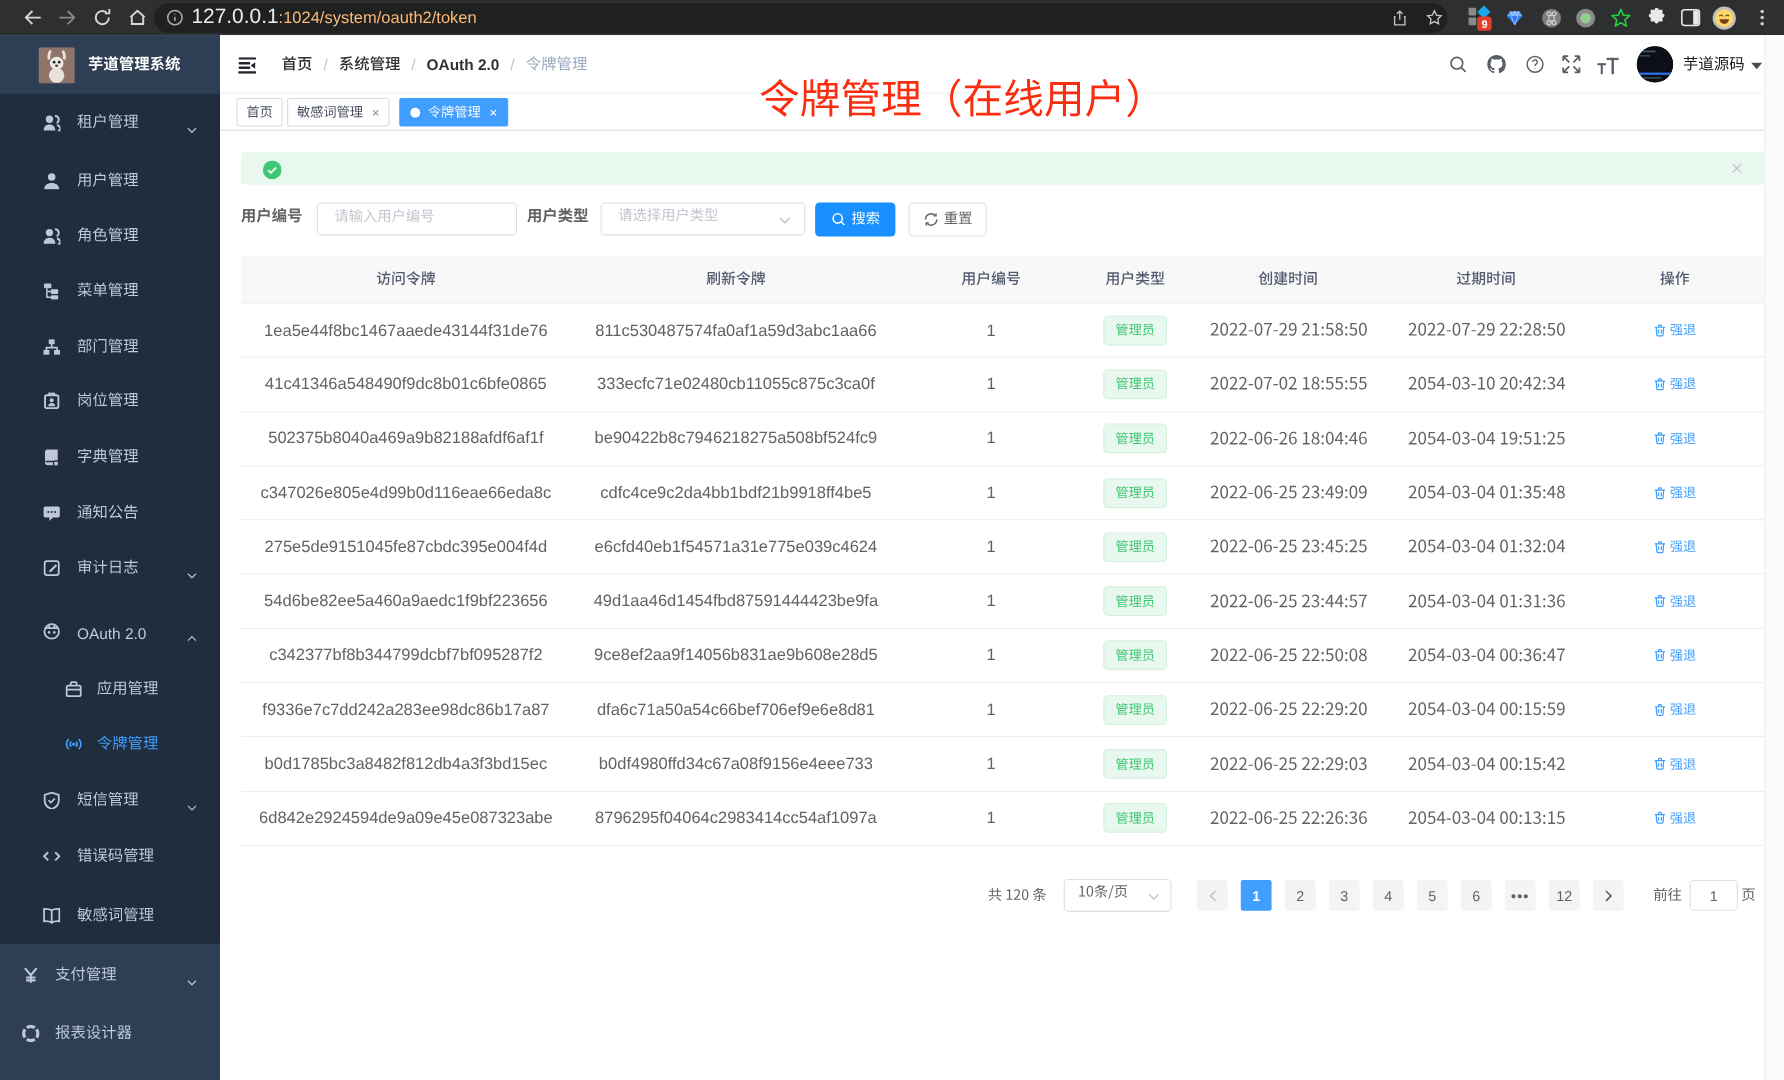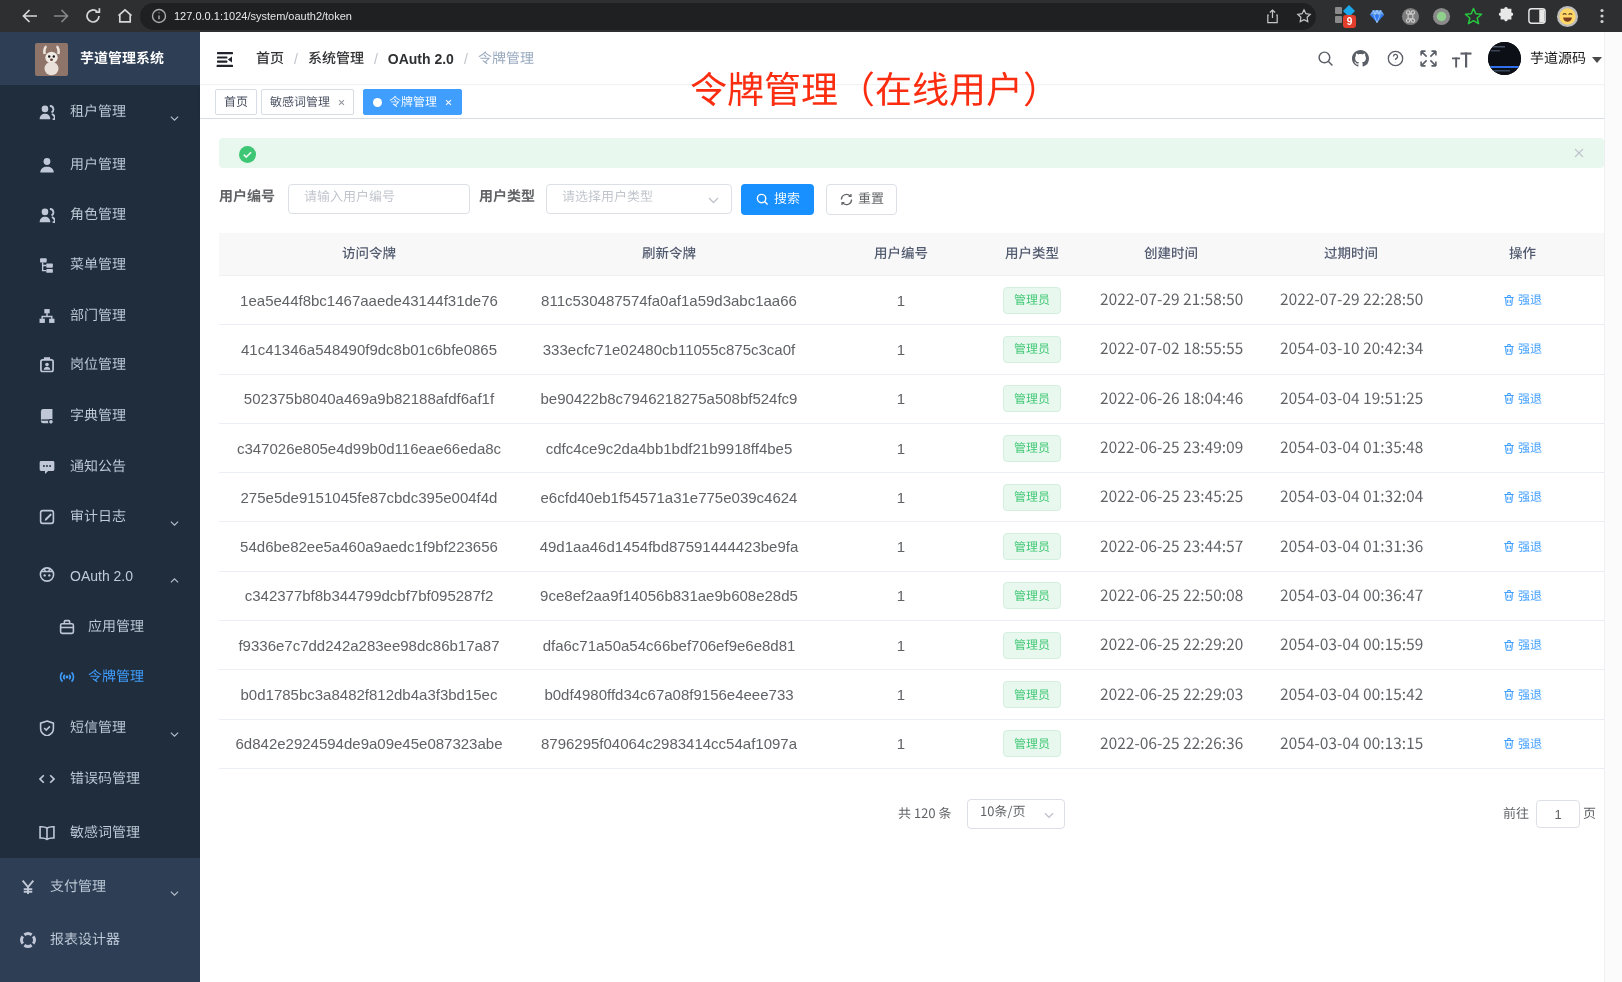--- a/index.html
+++ b/index.html
@@ -67,22 +67,22 @@
         </svg>
       </div>
       <div id="pill"></div>
       <div class="cicon" style="left:150px;width:18px">
         <svg width="16" height="16" viewBox="0 0 16 16" fill="none" stroke="#a9abad" stroke-width="1.4">
           <circle cx="8" cy="8" r="6.5"></circle>
           <path d="M8 7.4v3.8M8 4.6v.6"></path>
         </svg>
       </div>
       <div class="cicon" style="left:174px;width:700px;justify-content:flex-start">
-        <span style="font-size:11px;color:#ececec">127.0.0.1</span>
-        <span style="font-size:11px;color:#e5e5e5">:1024/system/oauth2/token</span>
+        <span style="font-size:19px;color:#ececec">127.0.0.1</span>
+        <span style="font-size:15px;color:#fdba74">:1024/system/oauth2/token</span>
       </div>
       <div class="cicon" style="left:1262px;width:20px">
         <svg width="15" height="15" viewBox="0 0 16 16" fill="none" stroke="#c6c6c6" stroke-width="1.3">
           <path d="M8 1.5v8M5.2 3.8L8 1.2l2.8 2.6"></path>
           <path d="M4 6.5H3v8h10v-8h-1"></path>
         </svg>
       </div>
       <div class="cicon" style="left:1294px;width:20px">
         <svg width="16" height="16" viewBox="0 0 16 16" fill="none" stroke="#c6c6c6" stroke-width="1.2">
           <path d="M8 1.8l1.9 3.9 4.3.6-3.1 3 .7 4.3L8 11.6l-3.8 2 .7-4.3-3.1-3 4.3-.6z"></path>
@@ -1545,20 +1545,29 @@
                   <use href="#gr0030" x="555"></use>
                   <use href="#gr6761" x="1110"></use>
                   <use href="#gr002f" x="2110"></use>
                   <use href="#gr9875" x="2502"></use>
                 </g>
               </svg></span>
             <svg style="position:absolute;right:10px;top:12px" width="10" height="7" viewBox="0 0 11 7" fill="none">
               <path d="M1 1l4.5 4.5L10 1" stroke="#c0c4cc" stroke-width="1.4"></path>
             </svg>
           </div>
+          <div style="position:absolute;left:863px;top:1px;white-space:nowrap"><span class="pbtn">
+              <svg width="9" height="11" viewBox="0 0 9 11" fill="none">
+                <path d="M7 1L2.5 5.5 7 10" stroke="#c0c4cc" stroke-width="1.5"></path>
+              </svg>
+            </span><span class="pbtn" style="background:#409eff;color:#fff;font-weight:bold">1</span><span class="pbtn">2</span><span class="pbtn">3</span><span class="pbtn">4</span><span class="pbtn">5</span><span class="pbtn">6</span><span class="pbtn" style="letter-spacing:1px;font-weight:bold">•••</span><span class="pbtn">12</span><span class="pbtn">
+              <svg width="9" height="11" viewBox="0 0 9 11" fill="none">
+                <path d="M2 1l4.5 4.5L2 10" stroke="#606266" stroke-width="1.5"></path>
+              </svg>
+            </span></div>
           <div style="position:absolute;left:1284px;top:0;height:30px;display:flex;align-items:center">
             <svg class="t" width="26" height="15" style="vertical-align:0px">
               <g fill="#606266" transform="translate(0,11) scale(0.0130,-0.0130)">
                 <use href="#gr524d" x="0"></use>
                 <use href="#gr5f80" x="1000"></use>
               </g>
             </svg>
           </div>
           <div class="inp" style="left:1317px;top:1px;width:44px;height:28px;justify-content:center">
             <span style="font-size:13px;color:#606266">1</span>

